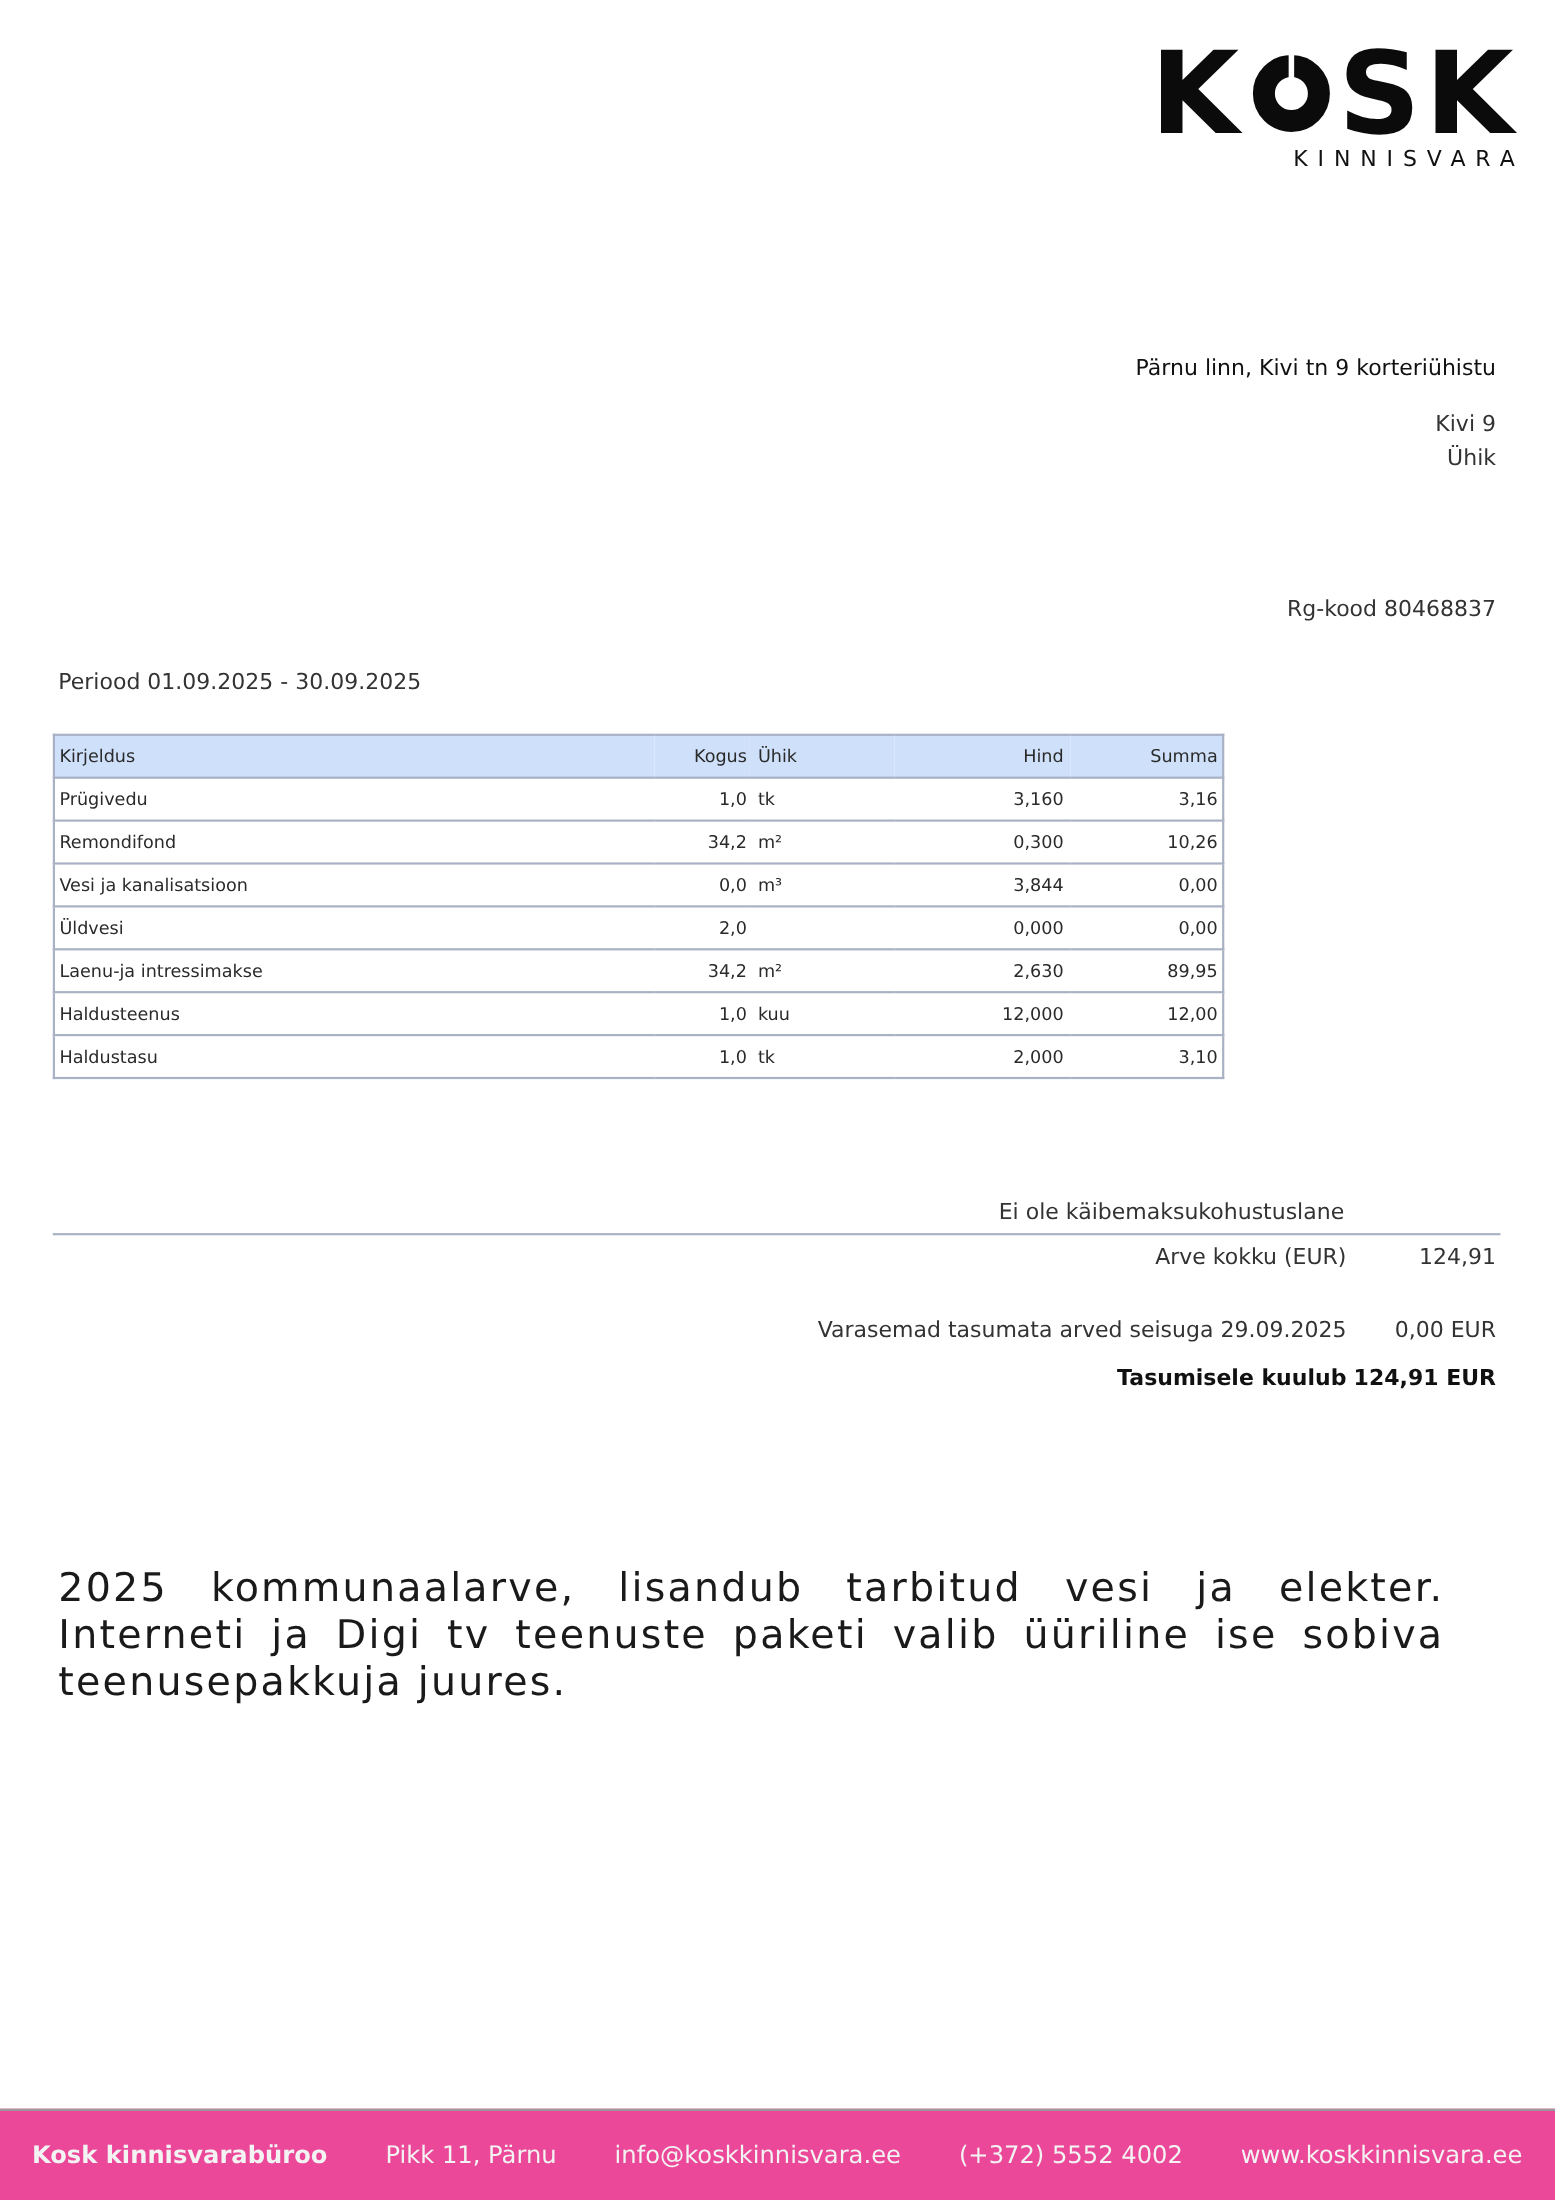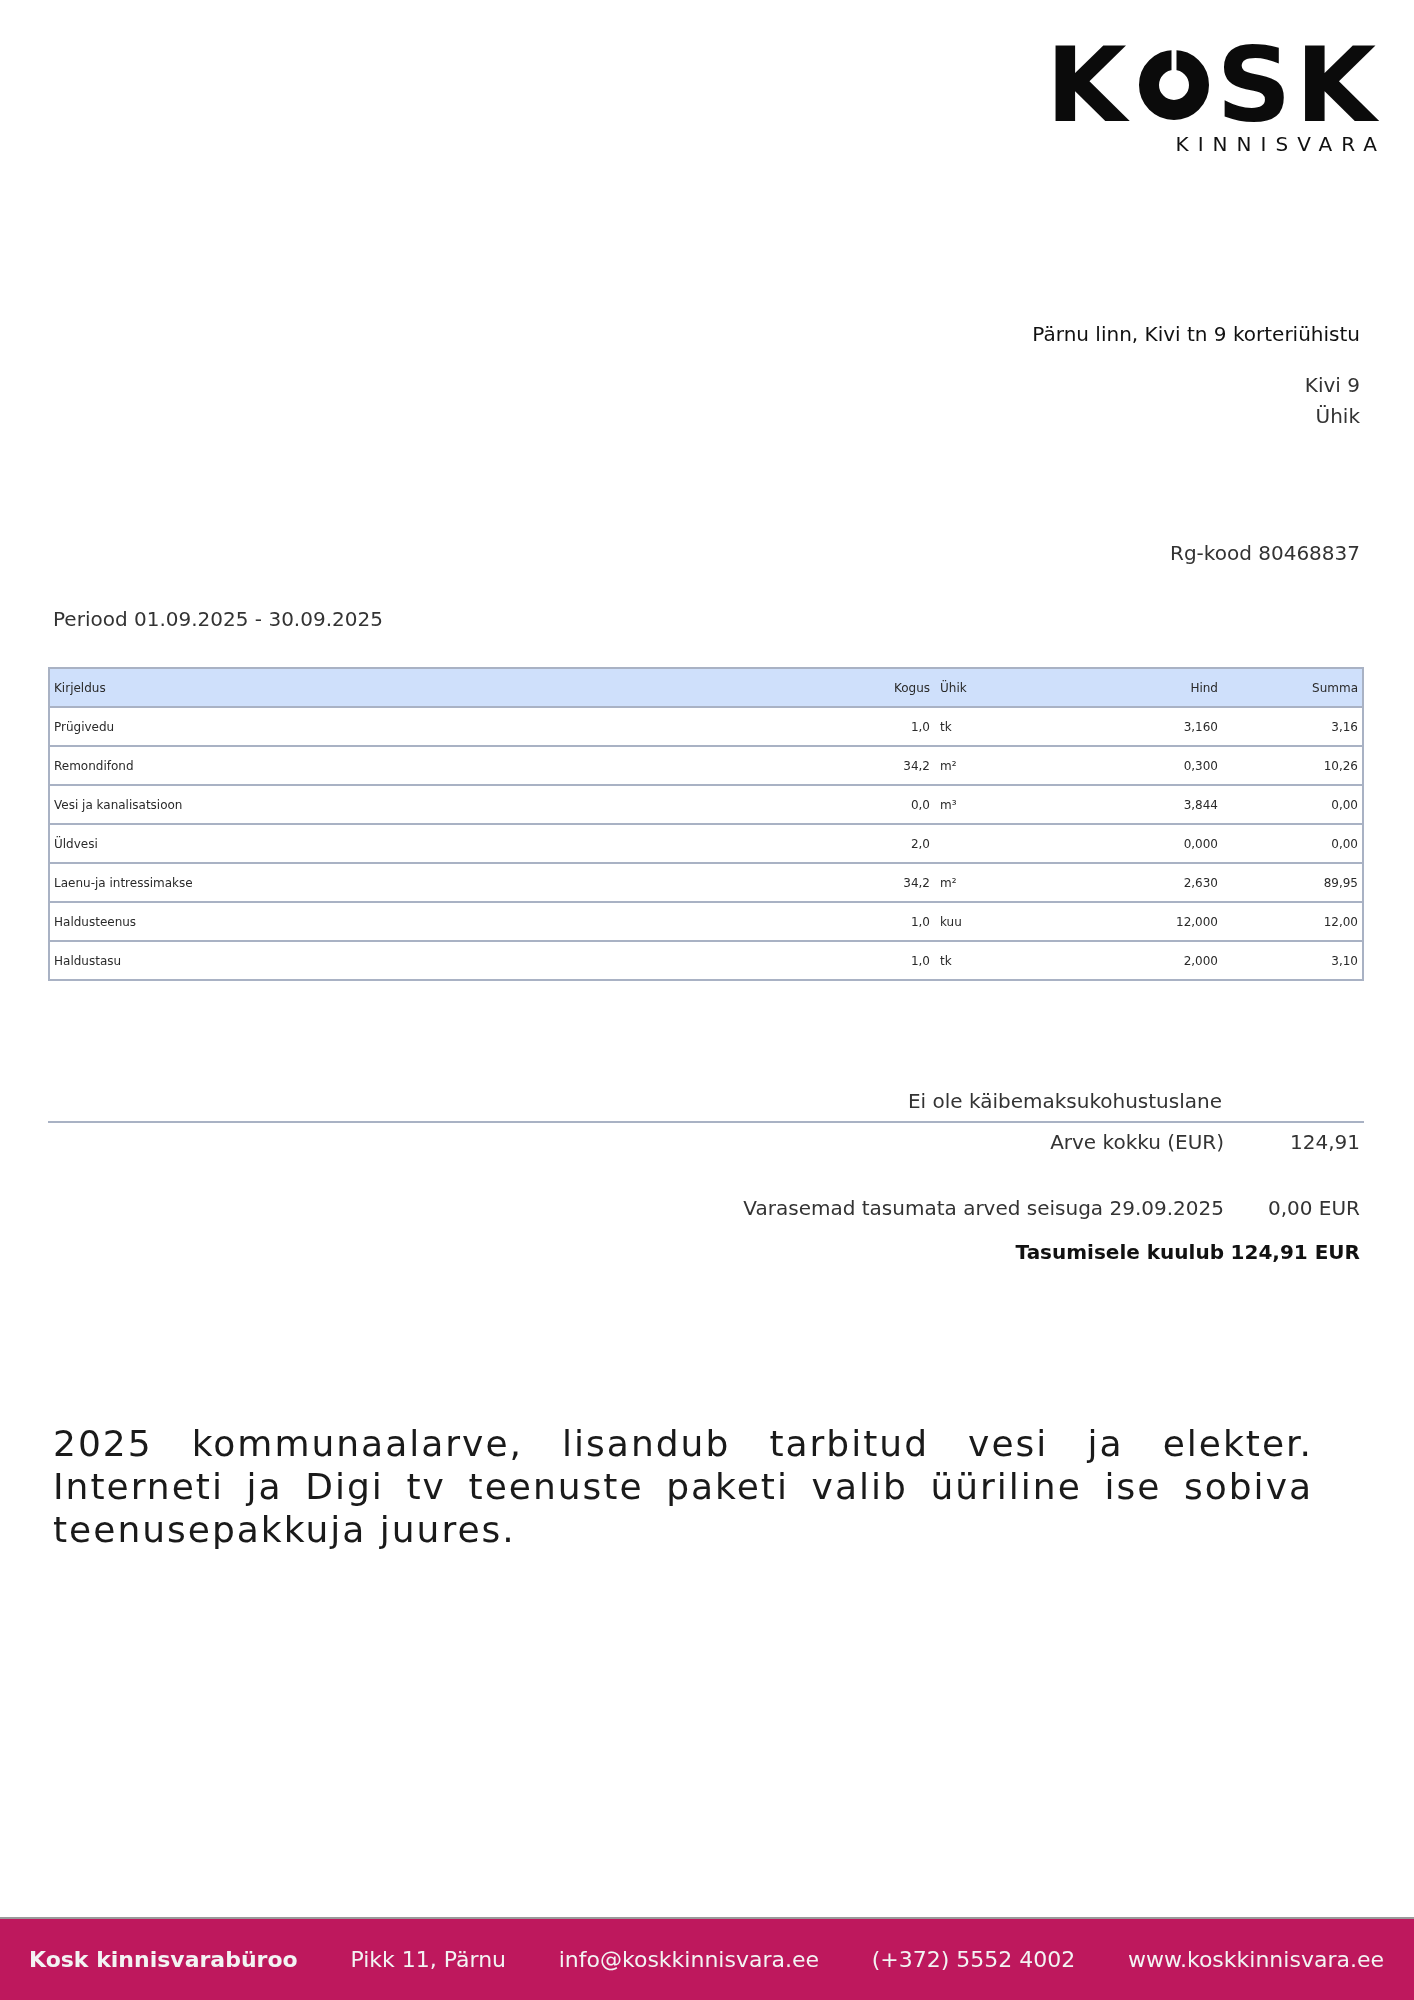--- a/index.html
+++ b/index.html
@@ -21,22 +21,22 @@
     }
     .logo-sub { font-family: "DejaVu Sans", sans-serif; font-size: 20px; letter-spacing: 9px; color: #111; margin-top: 2px; margin-right: -6px; }
 
     .recipient { position: absolute; right: 54px; top: 322px; text-align: right; font-size: 20px; }
     .recipient .name { font-weight: normal; color: #111; }
     .recipient .addr { margin-top: 24px; line-height: 31px; color: #333; }
     .regcode { position: absolute; right: 54px; top: 541px; font-size: 20px; color: #333; }
     .period { position: absolute; left: 53px; top: 607px; font-size: 20px; color: #333; }
 
     table.items {
-      position: absolute; left: 48px; top: 667px; width: 1316px; border-collapse: collapse;
-      font-size: 12px; color: #2a2a2a;
+      position: absolute; left: 48px; top: 667px; width: 1065px; border-collapse: collapse;
+      font-size: 16px; color: #2a2a2a;
     }
     table.items th, table.items td { border: 2px solid #a9b2c4; height: 37px; padding: 0 4px; white-space: nowrap; }
     table.items th { background: #cfe0fb; font-weight: normal; }
     table.items td.desc, table.items th.desc { text-align: left; border-right: none; }
     table.items td.qty, table.items th.qty { text-align: right; width: 80px; border-left: none; border-right: none; padding-right: 2px; }
     table.items td.unit, table.items th.unit { text-align: left; width: 120px; border-left: none; border-right: none; padding-left: 8px; }
     table.items td.price, table.items th.price { text-align: right; width: 150px; border-left: none; border-right: none; padding-right: 6px; }
     table.items td.sum, table.items th.sum { text-align: right; width: 130px; border-left: none; }
 
     .vatnote { position: absolute; right: 192px; top: 1089px; font-size: 20px; color: #333; }
@@ -45,21 +45,21 @@
     .summary-row .lbl { text-align: right; }
     .summary-row .val { width: 136px; text-align: right; }
     .summary-row.bold { font-weight: bold; color: #111; }
 
     .note {
       position: absolute; left: 53px; top: 1422px; width: 1260px; font-size: 36px; line-height: 43px;
       letter-spacing: 2px; color: #1a1a1a; text-align: justify;
     }
 
     .footer {
-      position: absolute; left: 0; top: 1917px; width: 1414px; height: 83px; background: #be185d;
+      position: absolute; left: 0; top: 1917px; width: 1414px; height: 83px; background: #ec4899;
       border-top: 2px solid #9a9a9a; box-sizing: border-box;
       display: flex; align-items: center; justify-content: space-between; padding: 0 30px 0 29px;
       font-size: 22px; color: #f3f3f3;
     }
     .footer .company { font-weight: bold; }
   </style>
 </head>
 <body>
 
 <div class="logo">

